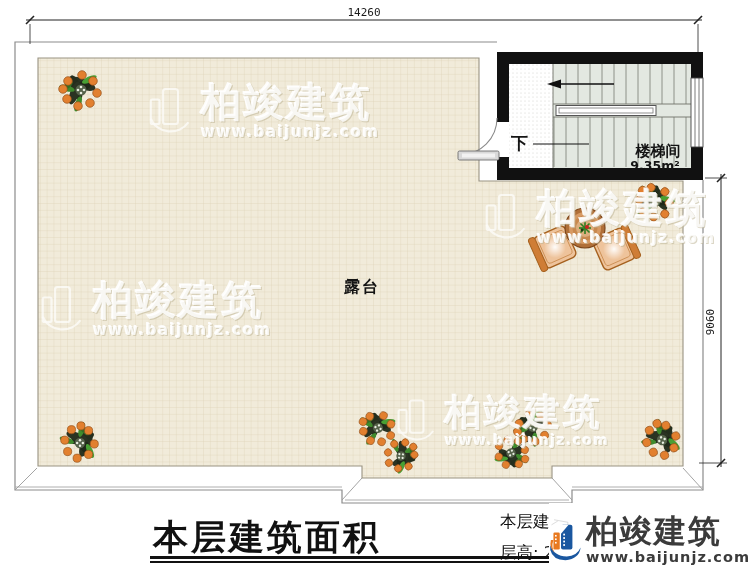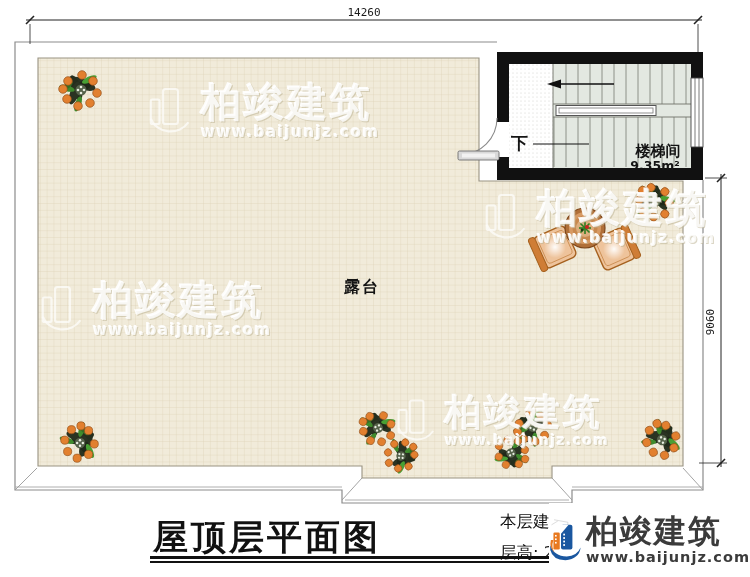--- a/index.html
+++ b/index.html
@@ -250,21 +250,21 @@
         <path d="M3,42 A24,22 0 0 0 46,46"></path>
       </g>
     </svg>
     <div class="wm-text">
       <div class="wm-brand">柏竣建筑</div>
       <div class="wm-url">www.baijunjz.com</div>
     </div>
   </div>
 
   <div class="titlebar">
-    <div class="tb-title">屋顶层平面图</div>
+    <div class="tb-title">本层建筑面积</div>
     <div class="tb-underline1"></div>
     <div class="tb-underline2"></div>
     <div class="tb-area">本层建筑面积: 12.62m²</div>
     <div class="tb-height">层高: 2.7m</div>
 
     <div class="logo">
       <svg width="52" height="68" viewBox="0 0 52 68">
         <g fill="none" stroke="#c9c9c9" stroke-width="1">
           <path d="M8,2 L30,6 L28,22"></path>
           <path d="M4,10 L14,4"></path>

